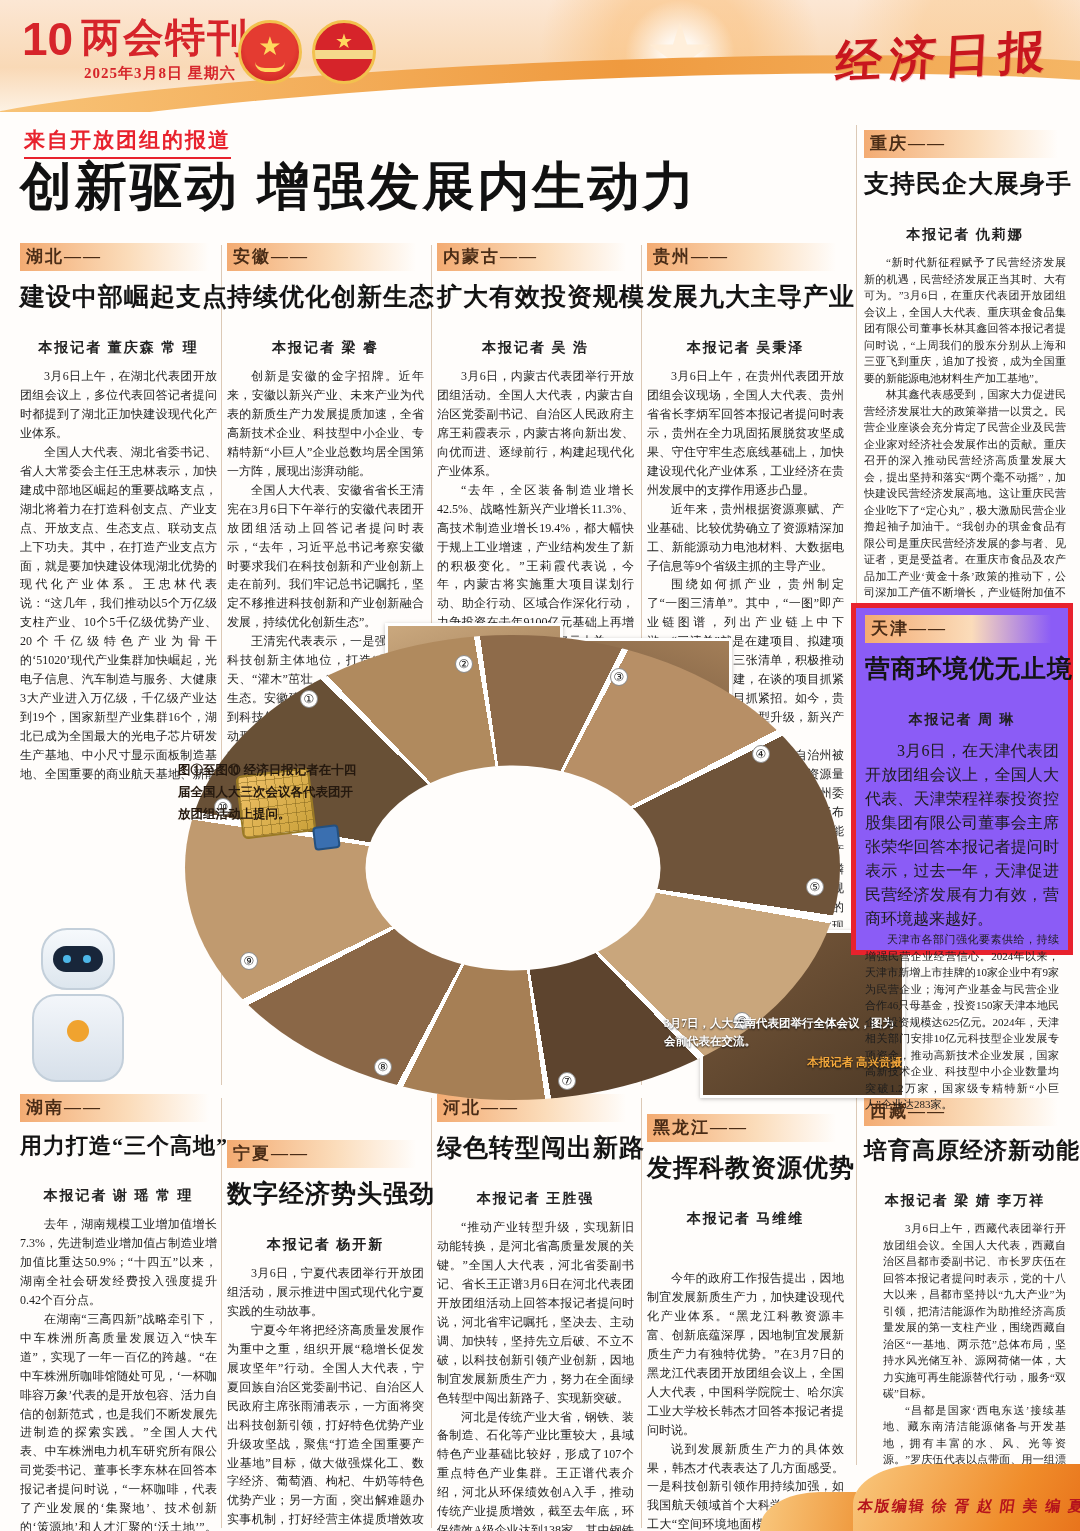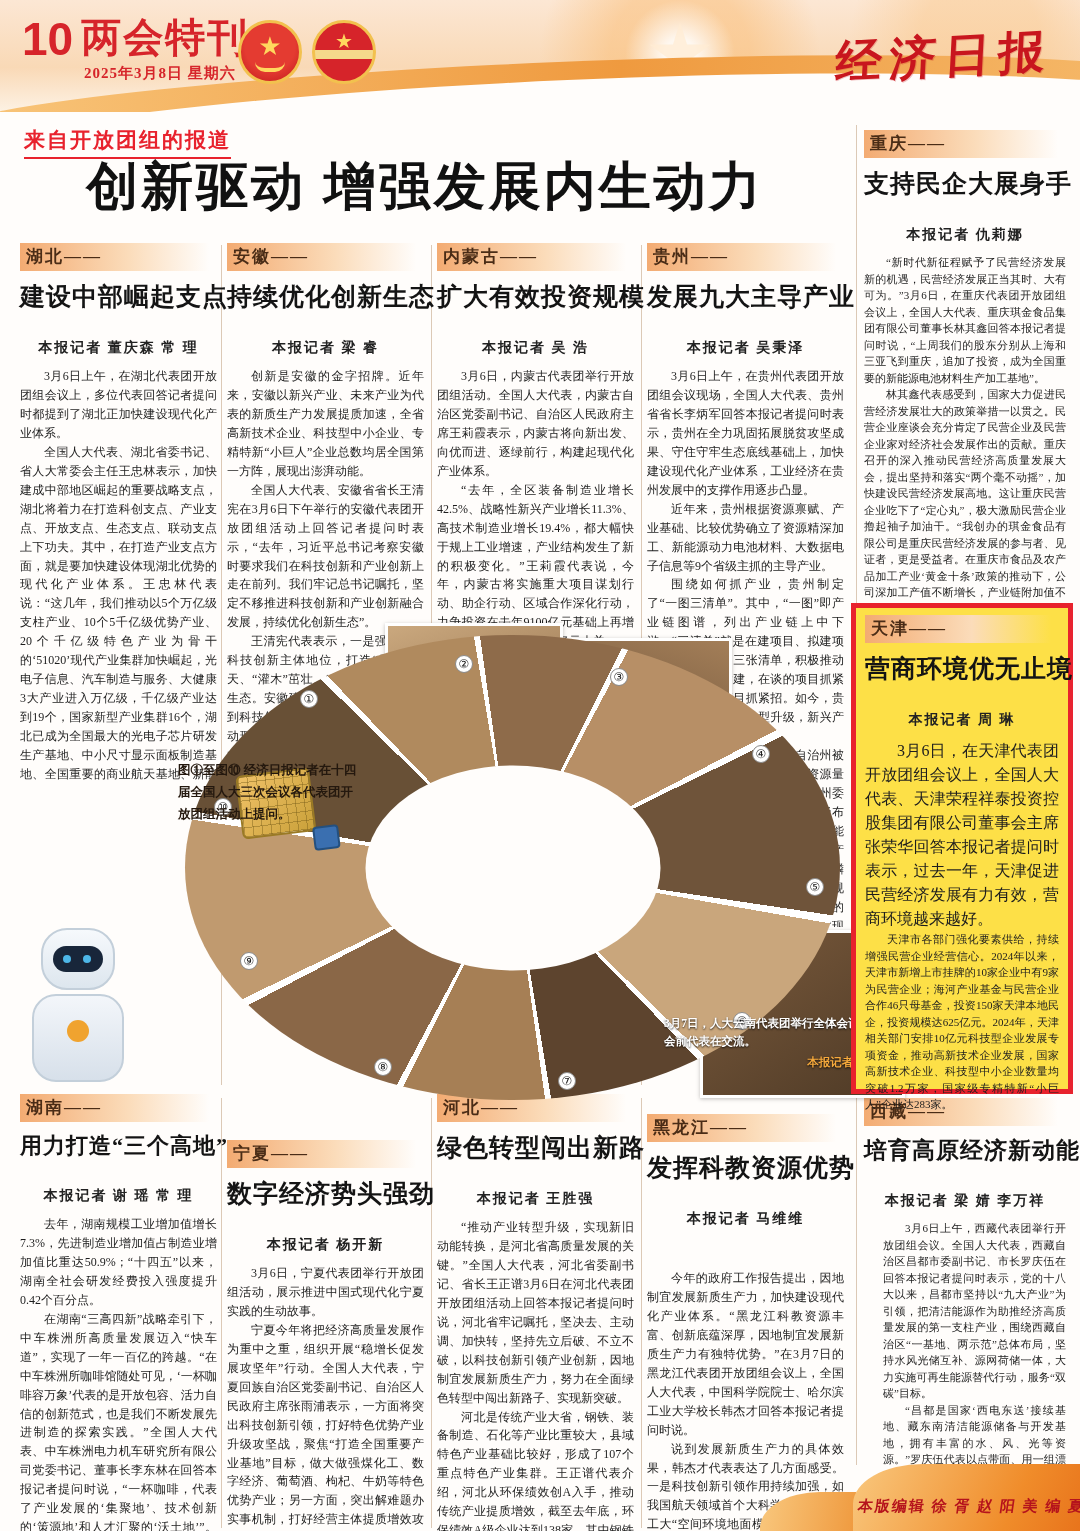--- a/index.html
+++ b/index.html
@@ -37,41 +37,41 @@
   .emblem-cppcc { left:312px; background:linear-gradient(180deg,#d6242a 0 46%,#f5d98b 46% 62%,#d6242a 62%); }
   .emblem-cppcc .star { color:#ffd75e; font-size:20px; line-height:1; margin-top:-22px; }
   .masthead { position:absolute; right:28px; top:26px; z-index:6; color:#c8161e;
       font-family:"Liberation Serif",serif; font-weight:900; font-size:46px; letter-spacing:8px;
       transform:skewX(-6deg) rotate(-3deg); text-shadow:1px 1px 0 rgba(200,22,30,.25); }
 
   
   .kicker { position:absolute; left:24px; top:126px; color:#e8222d; font-size:21px; font-weight:bold;
       font-family:"Liberation Serif",serif; border-bottom:2px solid #e8222d; padding-bottom:3px;
       letter-spacing:2px; z-index:4; }
-  .main-headline { position:absolute; left:20px; top:152px; width:810px; text-align:center;
+  .main-headline { position:absolute; left:20px; top:152px; width:810px; text-align:left;
       font-family:"Liberation Sans",sans-serif; font-weight:900; font-size:52px; letter-spacing:3px;
       color:#111; z-index:4; }
 
   
   .col { position:absolute; background:transparent; }
   .tag { font-size:17px; font-weight:bold; font-family:"Liberation Serif",serif; color:#4a2c16;
       padding:2px 8px 3px 6px; letter-spacing:2px;
       background:linear-gradient(90deg,#f3ab72 0%,#fbdcba 55%,rgba(255,255,255,0) 96%); }
   .art-title { font-family:"Liberation Serif",serif; font-weight:900; text-align:center;
       font-size:25px; letter-spacing:1px; margin-top:9px; color:#141414; white-space:nowrap; }
   .byline { text-align:center; font-size:14px; font-weight:bold; letter-spacing:2px;
       margin-top:26px; color:#222; }
   .body { margin-top:10px; overflow:hidden; }
   .body p { font-size:12px; line-height:1.58; text-align:justify; text-indent:2em; color:#1d1d1d; }
   .col-r .body p { font-size:11px; line-height:1.5; }
   .divider { position:absolute; width:1px; background:#dcc9b6; }
 
   
-  .red-box { position:absolute; left:851px; top:603px; width:222px; height:491px;
-      border:5px solid #e8222d; background:#fde047; z-index:12; padding:7px 9px; }
+  .red-box { position:absolute; left:851px; top:603px; width:222px; height:352px;
+      border:5px solid #e8222d; background:#8b5cf6; z-index:12; padding:7px 9px; }
 
   
   .collage-rect { position:absolute; border:3px solid #fff; box-shadow:0 1px 4px rgba(0,0,0,.25); z-index:5; }
   .ring { position:absolute; left:185px; top:635px; width:655px; height:465px; border-radius:50%; z-index:6;
     background:conic-gradient(from -8deg,
       #8e6b4a 0deg 34.5deg, #fff 34.5deg 36deg,
       #b78f66 36deg 70.5deg, #fff 70.5deg 72deg,
       #6f543a 72deg 106.5deg, #fff 106.5deg 108deg,
       #c9a67c 108deg 142.5deg, #fff 142.5deg 144deg,
       #5d442e 144deg 178.5deg, #fff 178.5deg 180deg,

